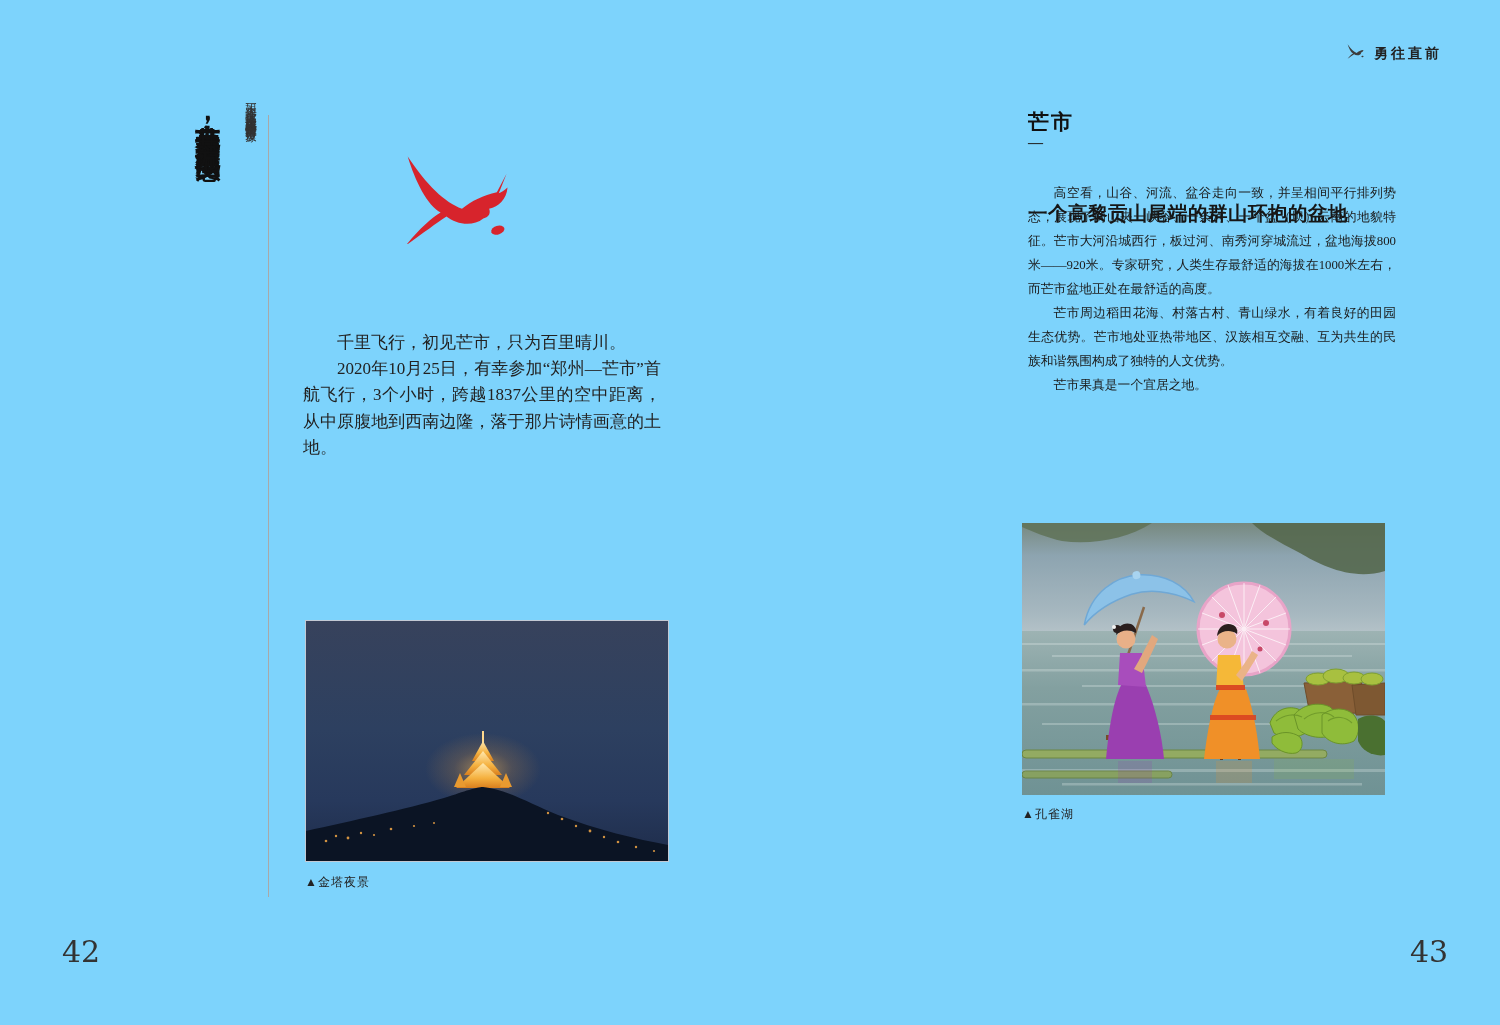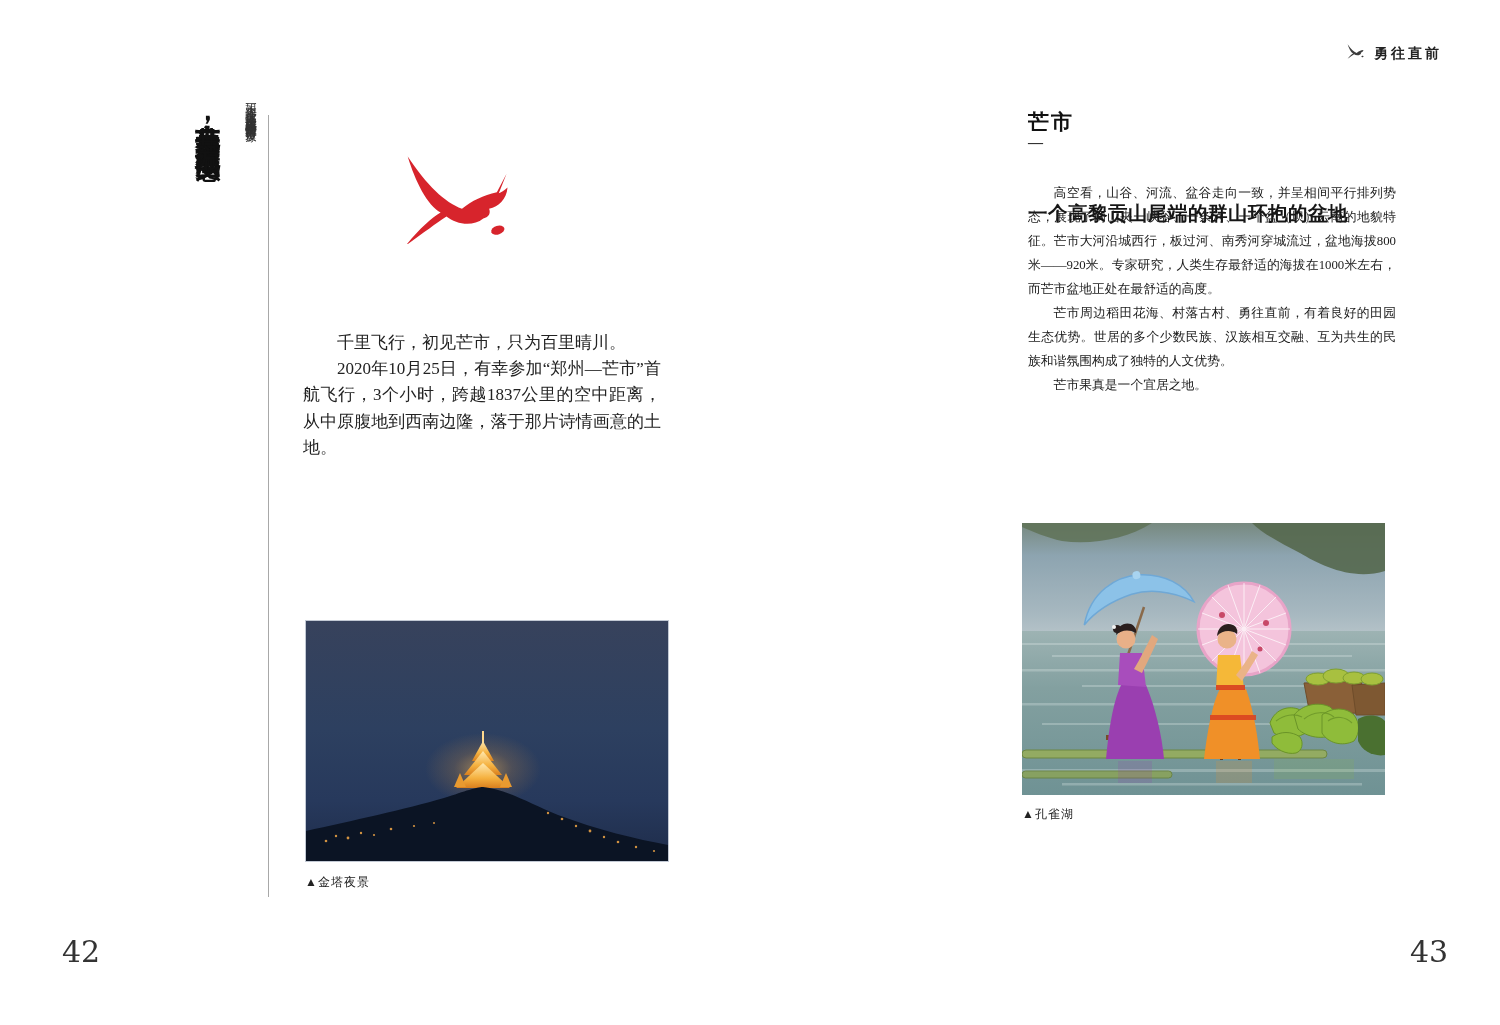--- a/index.html
+++ b/index.html
@@ -1,17 +1,17 @@
 <!DOCTYPE html>
 <html><head>
 <meta charset="utf-8">
 <style>
   html,body{margin:0;padding:0;background:#e8e8e8;}
   .spread{
-    position:relative;width:1500px;height:1025px;background:#ffffff;
+    position:relative;width:1500px;height:1025px;background:#7dd3fc;
     font-family:"Liberation Serif","DejaVu Serif",serif;color:#1c1c1c;overflow:hidden;
   }
   
   .header-brand{position:absolute;top:44px;left:1346px;display:flex;align-items:center;gap:7px;}
   .header-brand .brand-label{font-size:14px;letter-spacing:3px;color:#222;font-weight:bold;}
   
   .v-title{
     position:absolute;left:192px;top:110px;height:500px;
     writing-mode:vertical-rl;font-size:25px;font-weight:bold;color:#111;
     letter-spacing:-2px;line-height:1.25;
@@ -132,21 +132,21 @@
   <div class="caption caption-left">▲金塔夜景</div>
 
   <div class="pagenum pagenum-left">42</div>
 
   <div class="r-title">芒市</div>
   <div class="r-dash">—</div>
   <div class="r-subtitle">一个高黎贡山尾端的群山环抱的盆地</div>
 
   <div class="right-body">
     <p>高空看，山谷、河流、盆谷走向一致，并呈相间平行排列势态，展现了两山夹一峡谷、一条河、一个盆（坝）云南的地貌特征。芒市大河沿城西行，板过河、南秀河穿城流过，盆地海拔800米——920米。专家研究，人类生存最舒适的海拔在1000米左右，而芒市盆地正处在最舒适的高度。</p>
-    <p>芒市周边稻田花海、村落古村、勇往直前，有着良好的田园生态优势。世居的多个少数民族、汉族相互交融、互为共生的民族和谐氛围构成了独特的人文优势。</p>
+    <p>芒市周边稻田花海、村落古村、青山绿水，有着良好的田园生态优势。芒市地处亚热带地区、汉族相互交融、互为共生的民族和谐氛围构成了独特的人文优势。</p>
     <p>芒市果真是一个宜居之地。</p>
   </div>
 
   <div class="photo-right">
     <svg width="363" height="272" viewBox="0 0 363 272">
       <defs>
         <linearGradient id="mnt" x1="0" y1="0" x2="0" y2="1">
           <stop offset="0" stop-color="#77897f"></stop>
             <stop offset="0.25" stop-color="#8da4b0"></stop>
           <stop offset="0.7" stop-color="#a7b8c0"></stop>

